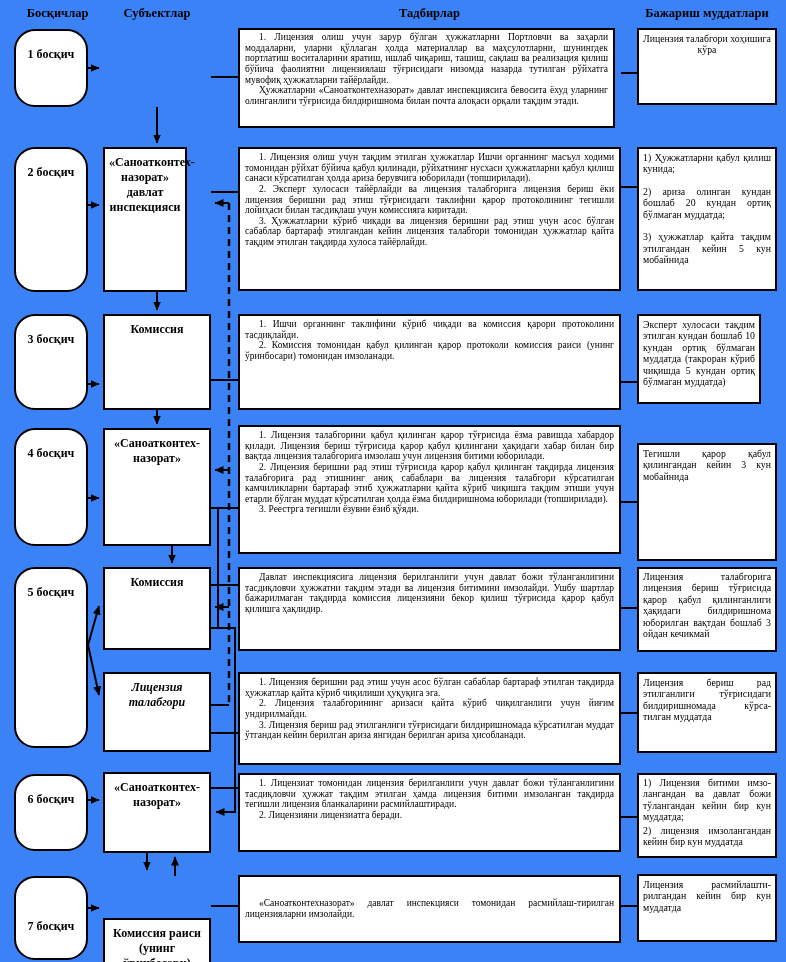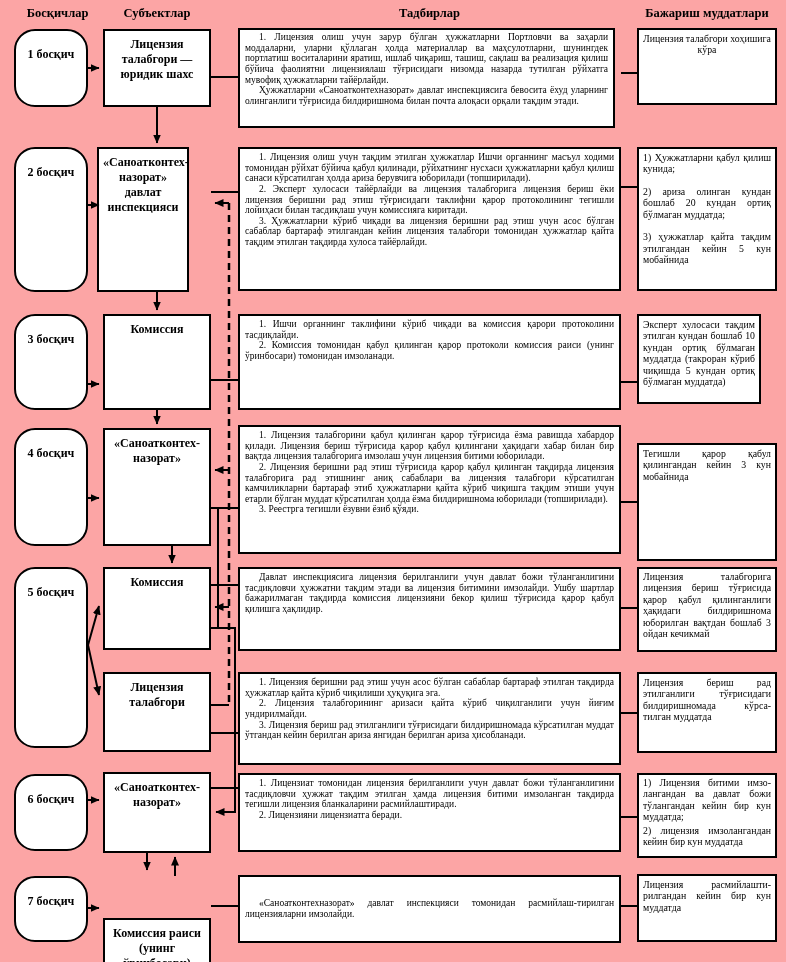--- a/index.html
+++ b/index.html
@@ -1,17 +1,17 @@
 <!DOCTYPE html>
 <html><head>
 <meta charset="utf-8">
 <style>
   html,body{margin:0;padding:0;background:#ffffff;}
   #canvas{
-    position:relative;width:786px;height:962px;background:#fca5a5;
+    position:relative;width:786px;height:962px;background:#3b82f6;
     font-family:"Liberation Serif","DejaVu Serif",serif;color:#000;
     overflow:hidden;
   }
   .hdr{position:absolute;font-weight:bold;font-size:12.5px;text-align:center;white-space:nowrap;}
   .box{position:absolute;border:2px solid #000;background:#fff;box-sizing:border-box;}
   .stage{display:flex;justify-content:center;padding-top:16px;font-weight:bold;font-size:12px;border-radius:21px;}
   .subject{text-align:center;font-weight:bold;font-size:12px;line-height:1.25;padding:6px 4px 0 4px;}
   .task{font-size:9.5px;line-height:1.12;padding:3px 5px;}
   .task p{margin:0;text-indent:14px;text-align:justify;}
   .task.vcenter{display:flex;flex-direction:column;justify-content:center;}
@@ -45,30 +45,29 @@
     </div>
   <div class="box stage" style="left:14px;top:428px;width:74px;height:118px;">
       <span>4 босқич</span>
     </div>
   <div class="box stage" style="left:14px;top:567px;width:74px;height:181px;">
       <span>5 босқич</span>
     </div>
   <div class="box stage" style="left:14px;top:774px;width:74px;height:77px;">
       <span>6 босқич</span>
     </div>
-  <div class="box stage" style="left:14px;top:876px;width:74px;height:66px;">
+  <div class="box stage" style="left:14px;top:876px;width:74px;height:84px;align-items:center;">
       <span>7 босқич</span>
     </div>
 
-  <div class="box subject" style="left:103px;top:29px;width:108px;height:78px;">Лицензия талабгори — юридик шахс</div>
-  <div class="box subject" style="left:97px;top:147px;width:92px;height:145px;">«Саноатконтех-назорат» давлат инспекцияси</div>
+  <div class="box subject" style="left:103px;top:147px;width:84px;height:145px;">«Саноатконтех-назорат» давлат инспекцияси</div>
   <div class="box subject" style="left:103px;top:314px;width:108px;height:96px;">Комиссия</div>
   <div class="box subject" style="left:103px;top:428px;width:108px;height:118px;">«Саноатконтех-назорат»</div>
   <div class="box subject" style="left:103px;top:567px;width:108px;height:83px;">Комиссия</div>
-  <div class="box subject" style="left:103px;top:672px;width:108px;height:80px;">Лицензия талабгори</div>
+  <div class="box subject" style="left:103px;top:672px;width:108px;height:80px;font-style:italic;">Лицензия талабгори</div>
   <div class="box subject" style="left:103px;top:772px;width:108px;height:81px;">«Саноатконтех-назорат»</div>
   <div class="box subject" style="left:103px;top:918px;width:108px;height:59px;">Комиссия раиси (унинг ўринбосари)</div>
 
   <div class="box task" style="left:238px;top:28px;width:377px;height:100px;padding-top:2px;">
     <p>1. Лицензия олиш учун зарур бўлган ҳужжатларни Портловчи ва заҳарли моддаларни, уларни қўллаган ҳолда материаллар ва маҳсулотларни, шунингдек портлатиш воситаларини яратиш, ишлаб чиқариш, ташиш, сақлаш ва реализация қилиш бўйича фаолиятни лицензиялаш тўғрисидаги низомда назарда тутилган рўйхатга мувофиқ ҳужжатларни тайёрлайди.</p>
     <p>Ҳужжатларни «Саноатконтехназорат» давлат инспекциясига бевосита ёхуд уларнинг олинганлиги тўғрисида билдиришнома билан почта алоқаси орқали тақдим этади.</p>
   </div>
   <div class="box task" style="left:238px;top:147px;width:383px;height:144px;">
     <p>1. Лицензия олиш учун тақдим этилган ҳужжатлар Ишчи органнинг масъул ходими томонидан рўйхат бўйича қабул қилинади, рўйхатнинг нусхаси ҳужжатларни қабул қилиш санаси кўрсатилган ҳолда ариза берувчига юборилади (топширилади).</p>
     <p>2. Эксперт хулосаси тайёрлайди ва лицензия талабгорига лицензия бериш ёки лицензия беришни рад этиш тўғрисидаги таклифни қарор протоколининг тегишли лойиҳаси билан тасдиқлаш учун комиссияга киритади.</p>

